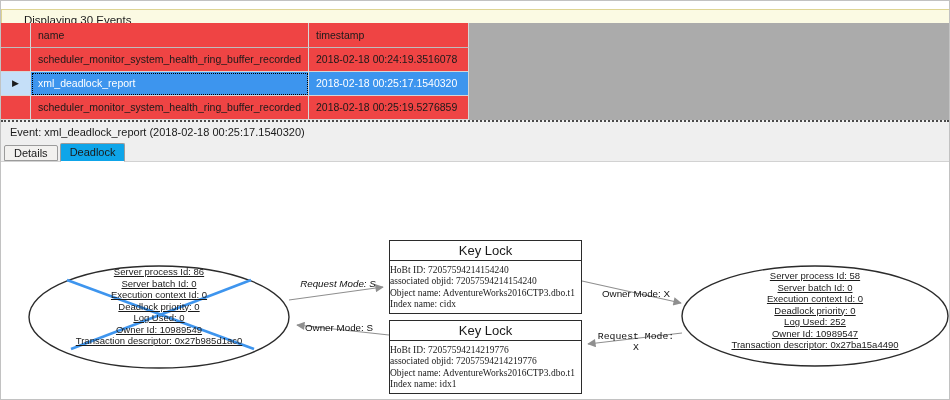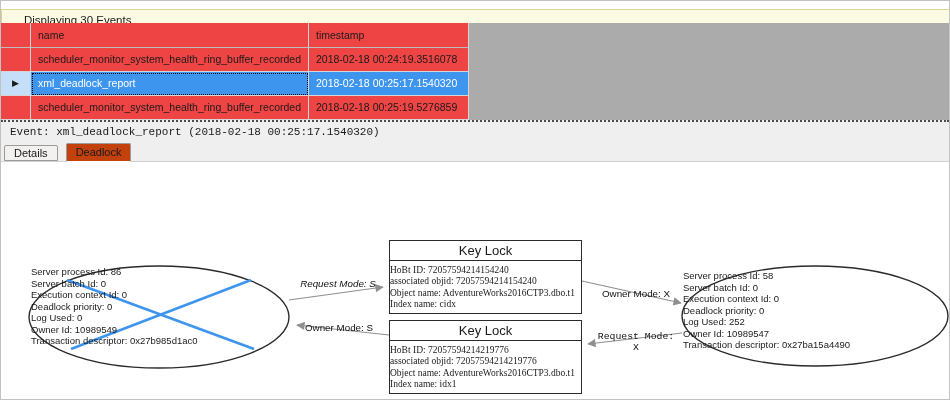--- a/index.html
+++ b/index.html
@@ -20,33 +20,33 @@
         overflow:hidden;box-sizing:border-box;}
   .hcell{line-height:24px;border-bottom:1px solid #bdbdbd;}
   .selcell{padding:0;text-align:center;}
   .filler{grid-column:4;grid-row:1/5;background:#ababab;}
   .row-selected{background:#3d95ee;color:#fff;}
   .focus-cell{outline:1px dotted #000;outline-offset:-2px;}
   .selcell-selected{background:#c5dff8;color:#1a1a1a;font-size:9px;line-height:23px;}
 
   
   .event-bar{position:absolute;top:119px;left:0;right:0;height:41px;background:#efefef;
-             border-top:2px dotted #4a4a4a;box-sizing:border-box;font-family:Liberation Mono, monospace;}
+             border-top:2px dotted #4a4a4a;box-sizing:border-box;}
   .event-bar-text{padding:4px 0 0 9px;font-size:11px;color:#1a1a1a;}
   .tabstrip{position:absolute;top:142px;left:3px;z-index:5;display:flex;align-items:flex-end;}
   .tab{box-sizing:border-box;font-size:11px;color:#1a1a1a;padding:0 9px;border:1px solid #9b9b9b;
-       background:#f2f1ef;height:16px;line-height:14px;border-radius:2px 2px 0 0;margin-right:8px;
+       background:#f2f1ef;height:16px;line-height:14px;border-radius:2px 2px 0 0;margin-right:2px;
        margin-bottom:1px;cursor:default;}
-  .tab.active{background:#c2410c;height:19px;line-height:17px;border-bottom:1px solid #fff;margin-bottom:0;}
+  .tab.active{background:#0ea5e9;height:19px;line-height:17px;border-bottom:1px solid #fff;margin-bottom:0;}
 
   
   .panel{position:absolute;top:160px;left:0;right:0;height:240px;background:#fff;
          border-top:1px solid #d2d2d2;box-sizing:border-box;}
   .panel svg{position:absolute;top:0;left:0;}
-  .gtext{position:absolute;font-size:9.5px;line-height:11.5px;color:#1a1a1a;z-index:2;}
+  .gtext{position:absolute;font-size:9.5px;line-height:11.5px;color:#1a1a1a;text-align:center;z-index:2;text-decoration:underline;}
   .lock-box{position:absolute;left:388px;width:193px;height:74px;background:#fff;
             border:1px solid #2b2b2b;box-sizing:border-box;z-index:2;}
   .lock-title{height:19px;line-height:19px;border-bottom:1px solid #2b2b2b;text-align:center;
               font-size:13px;color:#1a1a1a;}
   .lock-body{padding-top:4px;font-size:9.5px;line-height:11.4px;text-align:left;color:#1a1a1a;
              white-space:nowrap;font-family:Liberation Serif, serif;}
   .edge-label{position:absolute;font-size:9.8px;color:#111;text-align:center;z-index:3;}
 </style>
 </head>
 <body>

